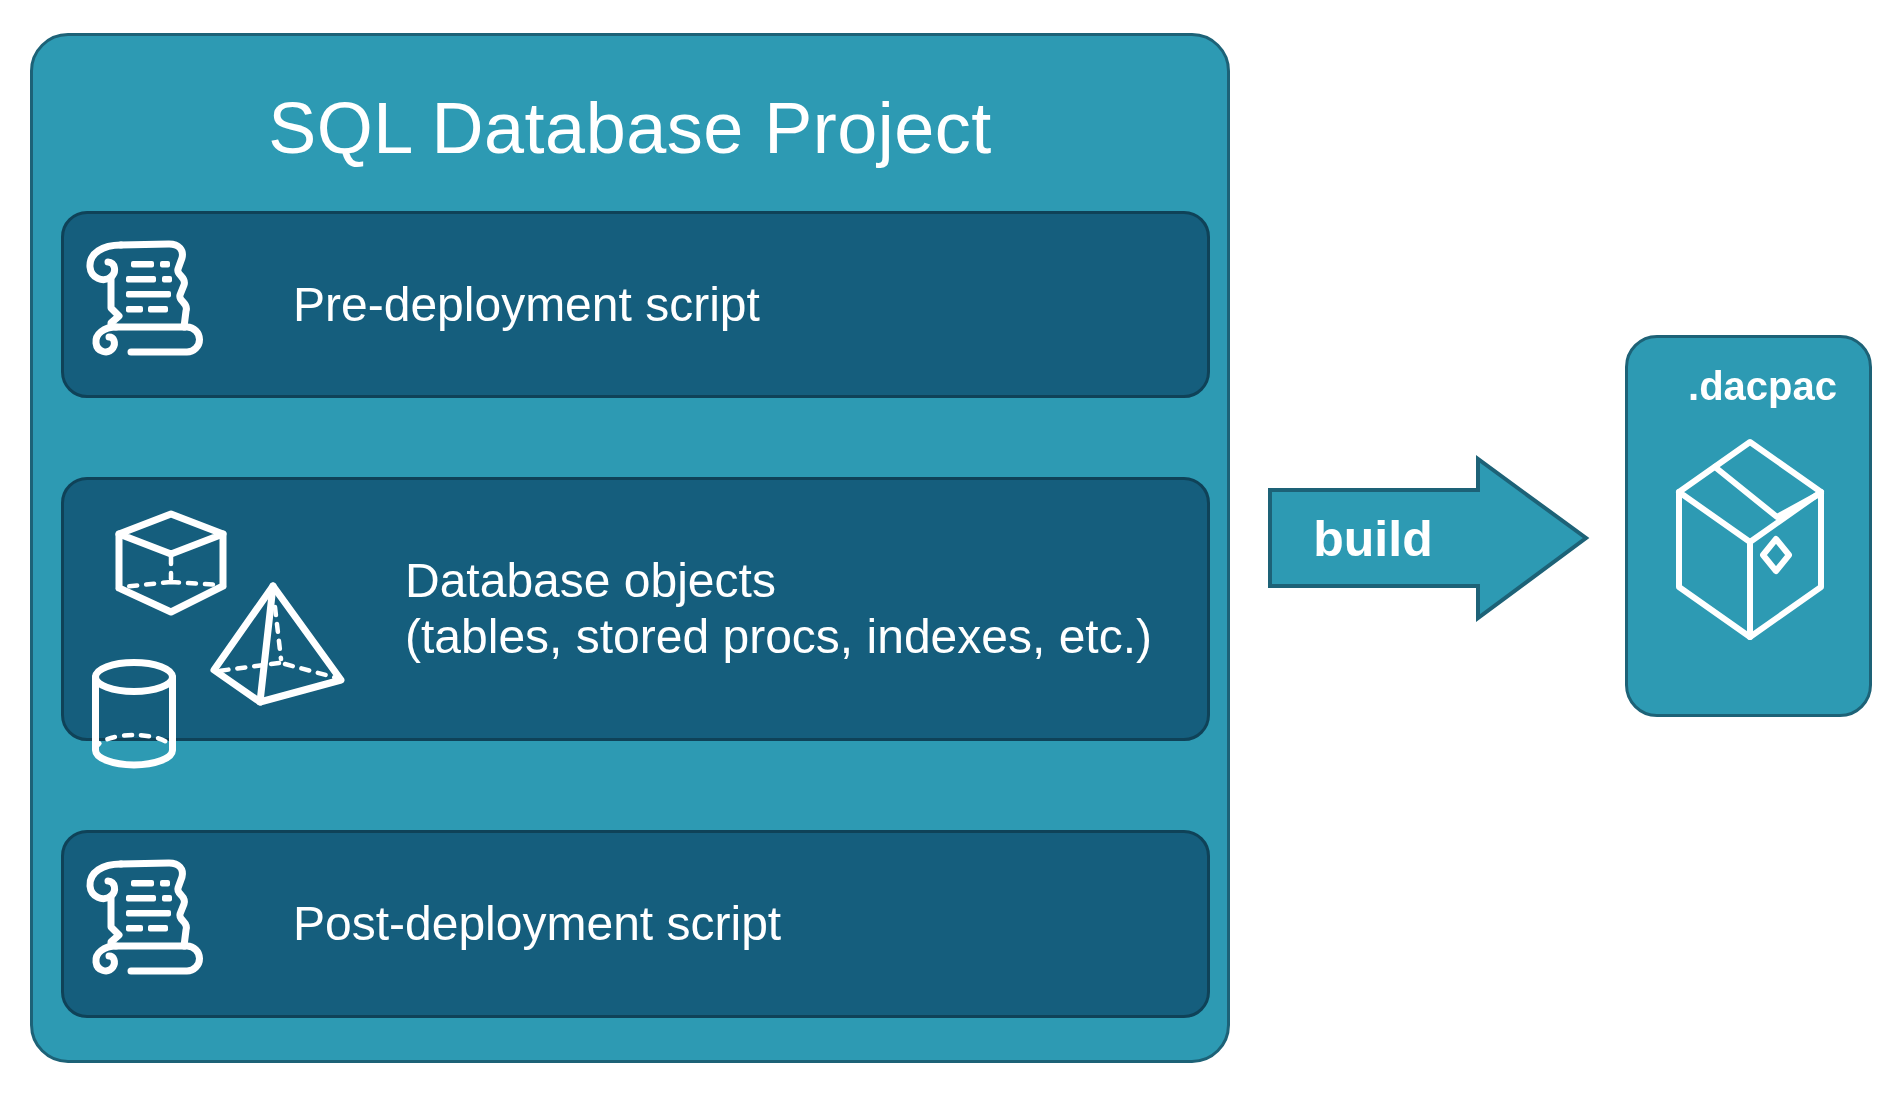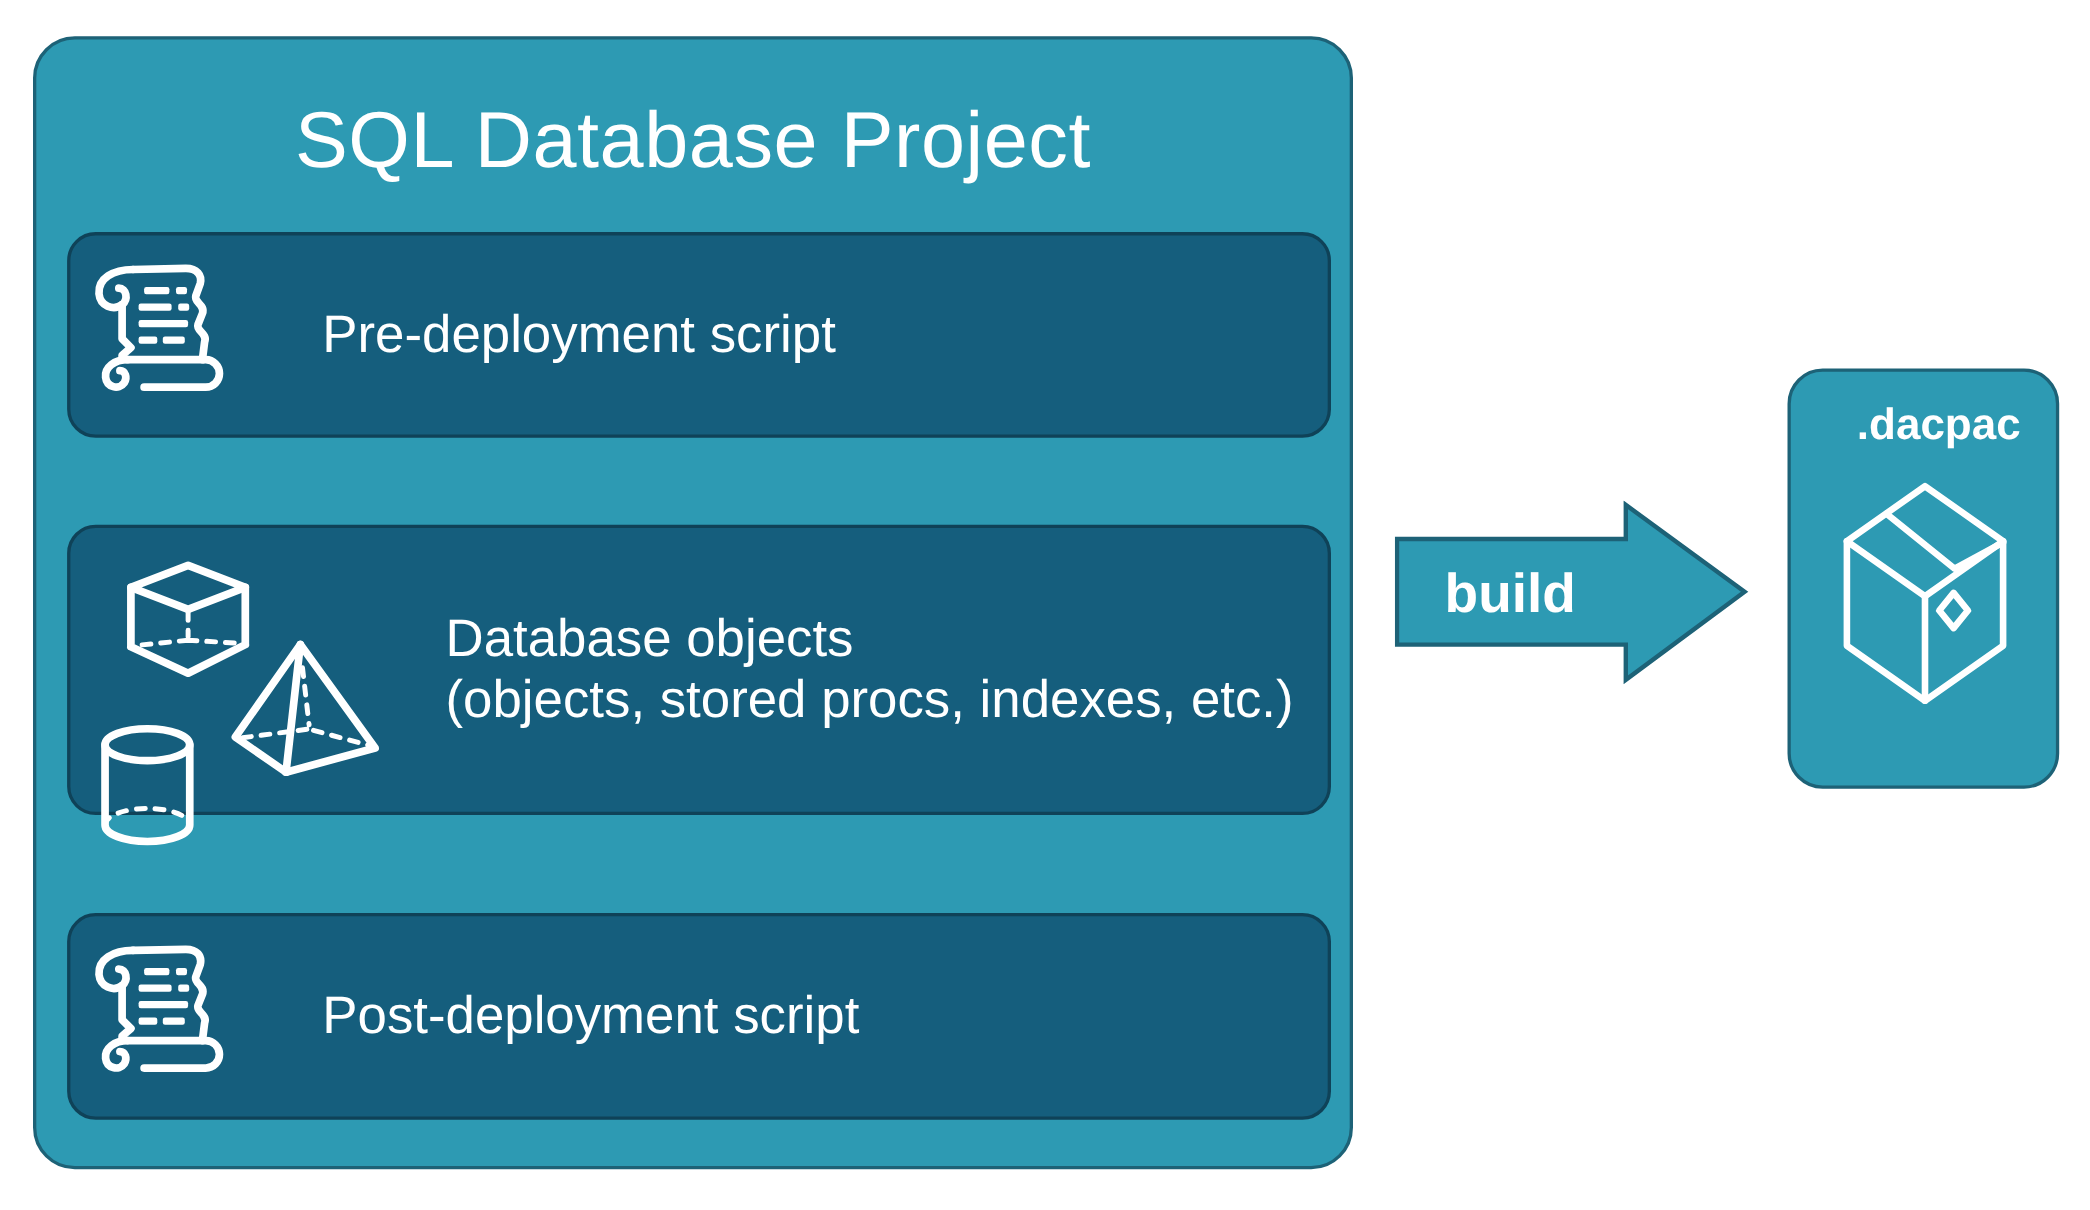--- a/index.html
+++ b/index.html
@@ -159,21 +159,21 @@
         <path class="ink" d="M64 5 L51 121"></path>
         <path class="ink-dash" d="M66 26 L72 78 M70 82 L9 90 M76 83 L128 97"></path>
       </svg>
       <svg class="icon cylinder-icon" viewBox="0 0 90 115">
         <ellipse class="ink" cx="45" cy="19" rx="38.5" ry="14.5"></ellipse>
         <path class="ink" d="M6.5 19 L6.5 92 M83.5 19 L83.5 92 M6.5 92 A38.5 15 0 0 0 83.5 92"></path>
         <path class="ink-dash" d="M6.5 92 A38.5 15 0 0 1 83.5 92"></path>
       </svg>
       <div class="panel-label">
         <div>Database objects</div>
-        <div>(objects, stored procs, indexes, etc.)</div>
+        <div>(tables, stored procs, indexes, etc.)</div>
       </div>
     </div>
 
     <div class="panel panel-post">
       <svg class="icon scroll-icon" viewBox="0 0 125 122">
         <path class="ink" d="M38 5 C 20 5 6 13 7 27 C 8 38 20 43 28 37 C 34 32 32 22 25 22"></path>
         <path class="ink" d="M38 5 L 86 4 C 96 4 101 10 99 18 L 95 29 C 93 35 104 37 101 45 L 97 55 C 95 61 106 63 103 71 L 101 87"></path>
         <path class="ink" d="M28 37 L 28 68 L 36 76 L 28 83 L 28 87"></path>
         <path class="ink" d="M33 87 L 104 87 A 12.5 12.5 0 0 1 104 112 L 48 112"></path>
         <path class="ink" d="M33 87 C 21 87 12 94 13 103 C 14 112 25 115 30 108 C 33 103 31 97 26 97"></path>

